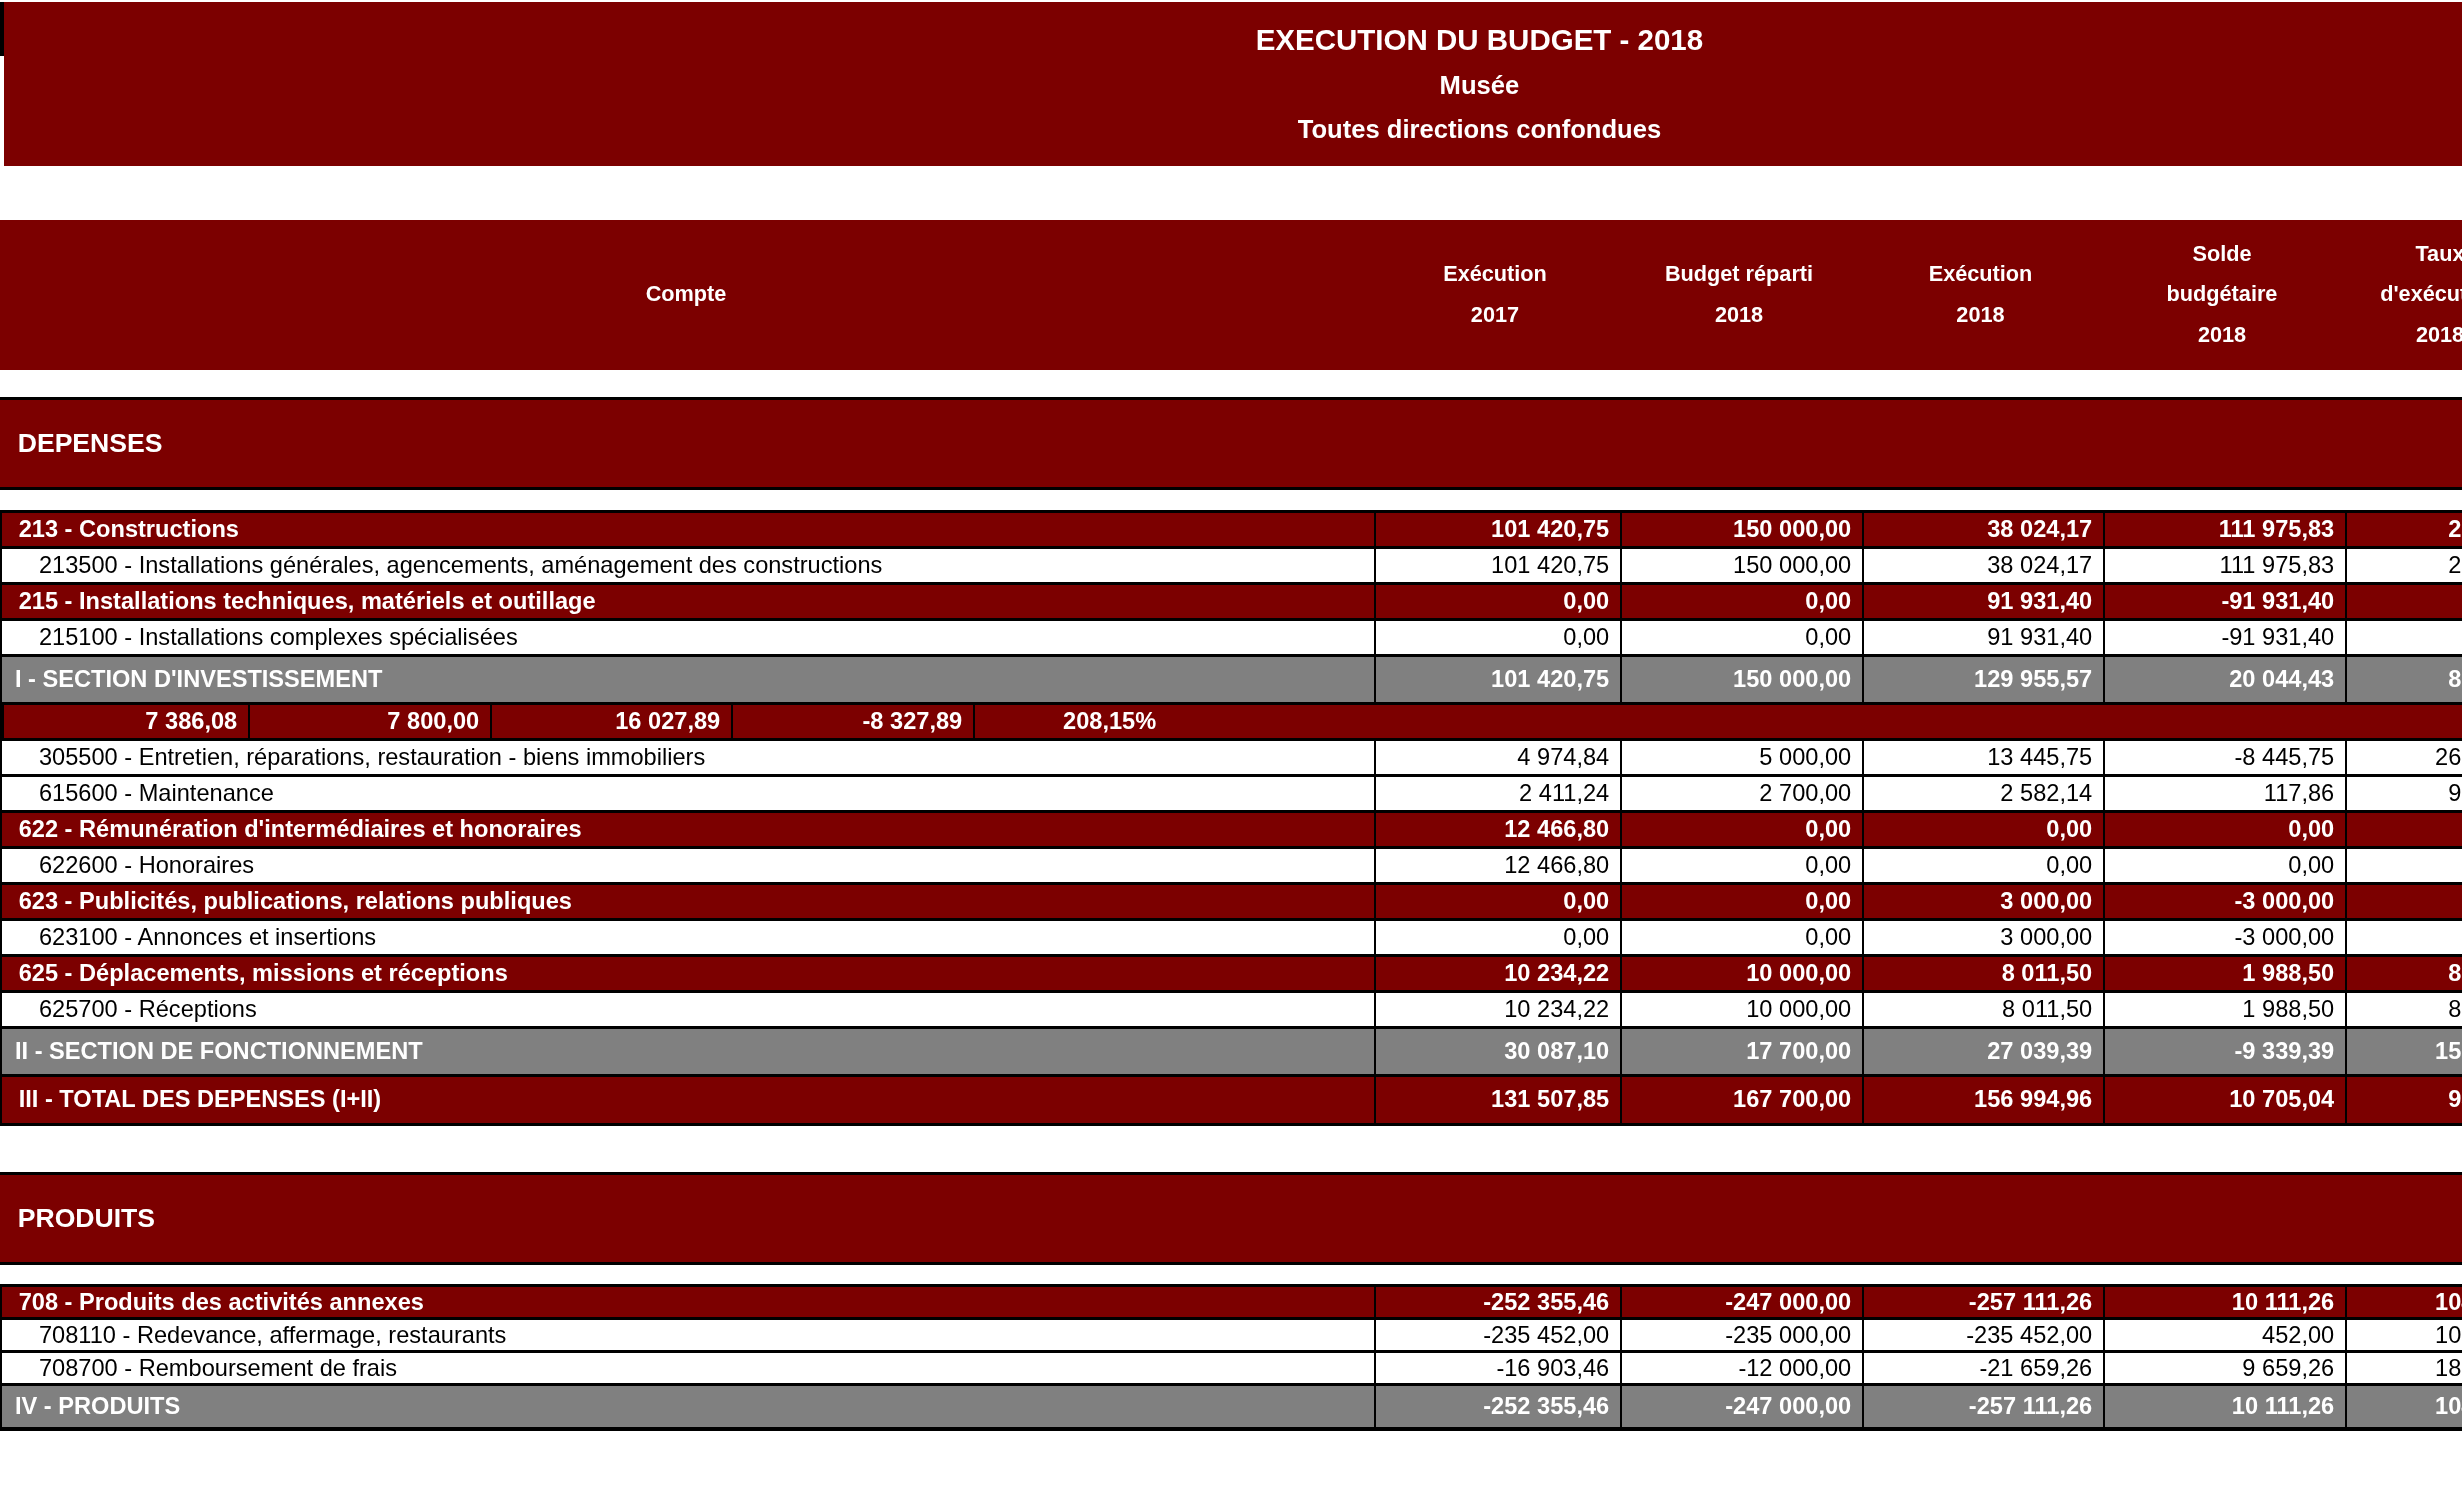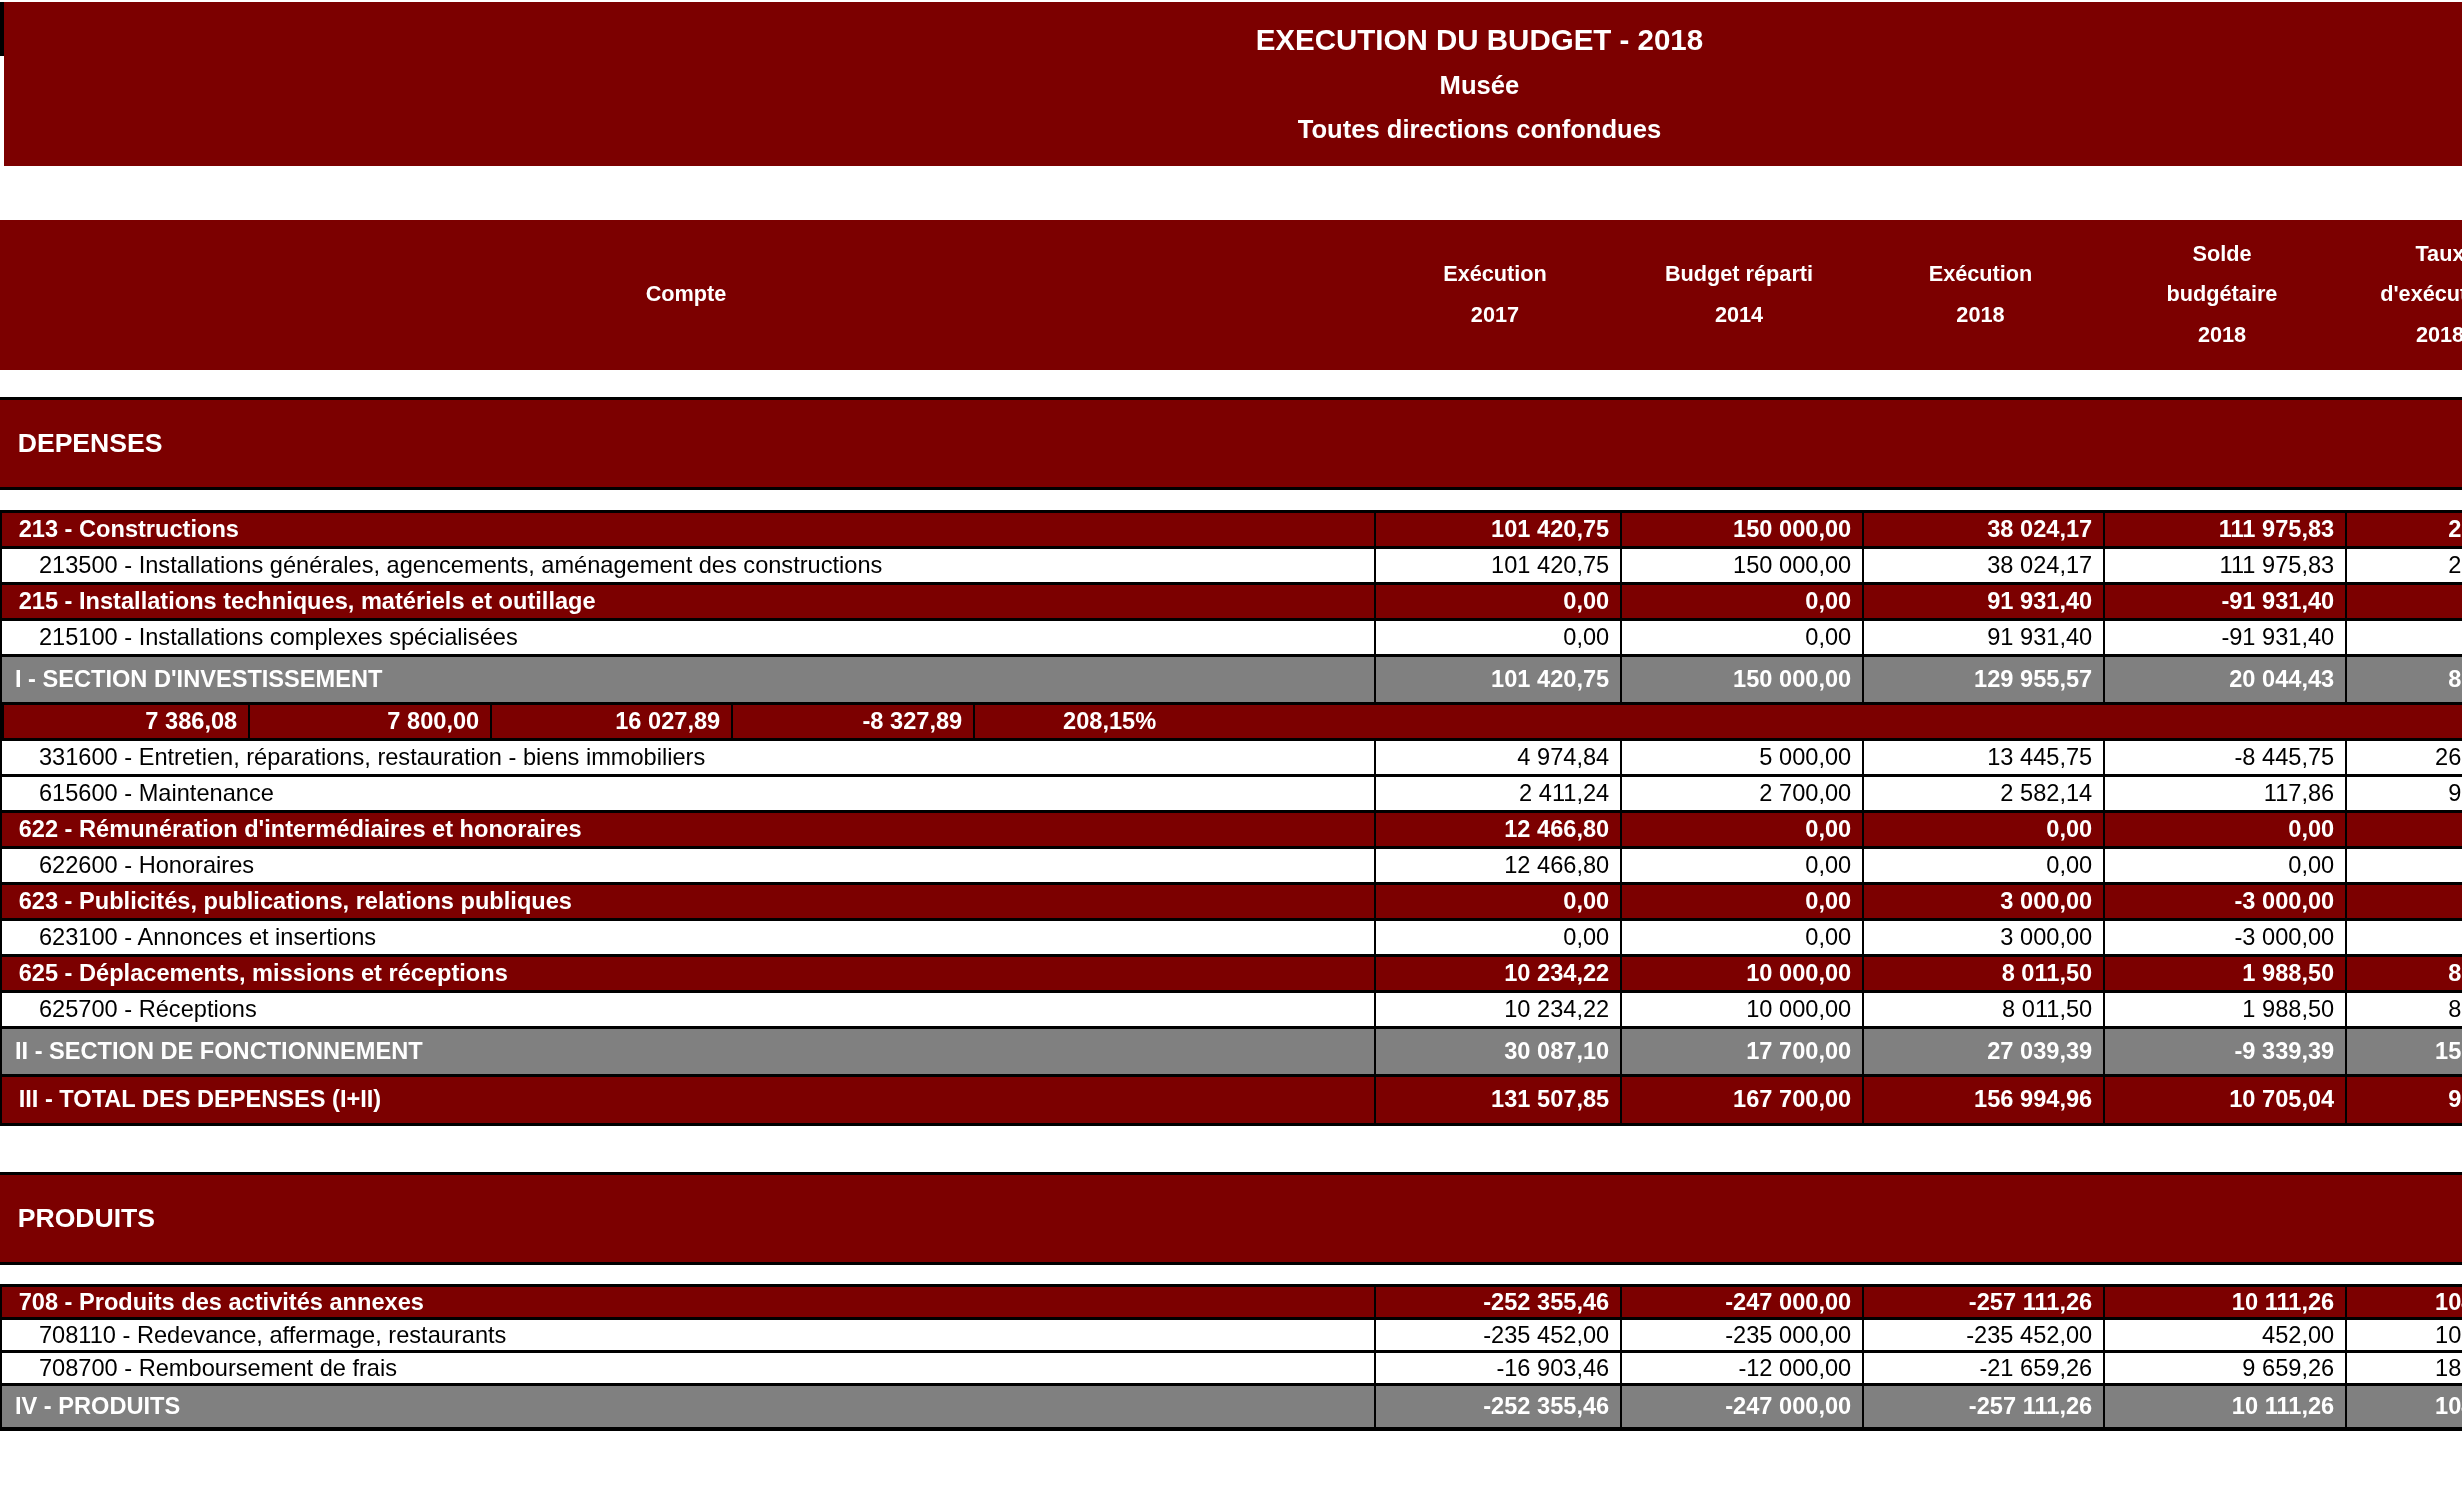--- a/index.html
+++ b/index.html
@@ -55,21 +55,21 @@
   <div class="title-line3">Toutes directions confondues</div>
 </div>
 
 <div class="gap1"></div>
 
 <div class="header-band" id="header-band">
     <div class="header-cell c0">Compte</div>
     <div class="header-cell c1">Exécution
 2017</div>
     <div class="header-cell c2">Budget réparti
-2014</div>
+2018</div>
     <div class="header-cell c3">Exécution
 2018</div>
     <div class="header-cell c4">Solde
 budgétaire
 2018</div>
     <div class="header-cell c5">Taux
 d'exécution
 2018</div>
   </div>
 
@@ -121,21 +121,21 @@
       <div class="cell num c5">86,64%</div>
     </div>
     <div class="row category">
       <div class="cell num c1">7 386,08</div>
       <div class="cell num c2">7 800,00</div>
       <div class="cell num c3">16 027,89</div>
       <div class="cell num c4">-8 327,89</div>
       <div class="cell num c5">208,15%</div>
     </div>
     <div class="row detail">
-      <div class="cell c0 label">331600 - Entretien, réparations, restauration - biens immobiliers</div>
+      <div class="cell c0 label">305500 - Entretien, réparations, restauration - biens immobiliers</div>
       <div class="cell num c1">4 974,84</div>
       <div class="cell num c2">5 000,00</div>
       <div class="cell num c3">13 445,75</div>
       <div class="cell num c4">-8 445,75</div>
       <div class="cell num c5">268,92%</div>
     </div>
     <div class="row detail">
       <div class="cell c0 label">615600 - Maintenance</div>
       <div class="cell num c1">2 411,24</div>
       <div class="cell num c2">2 700,00</div>

